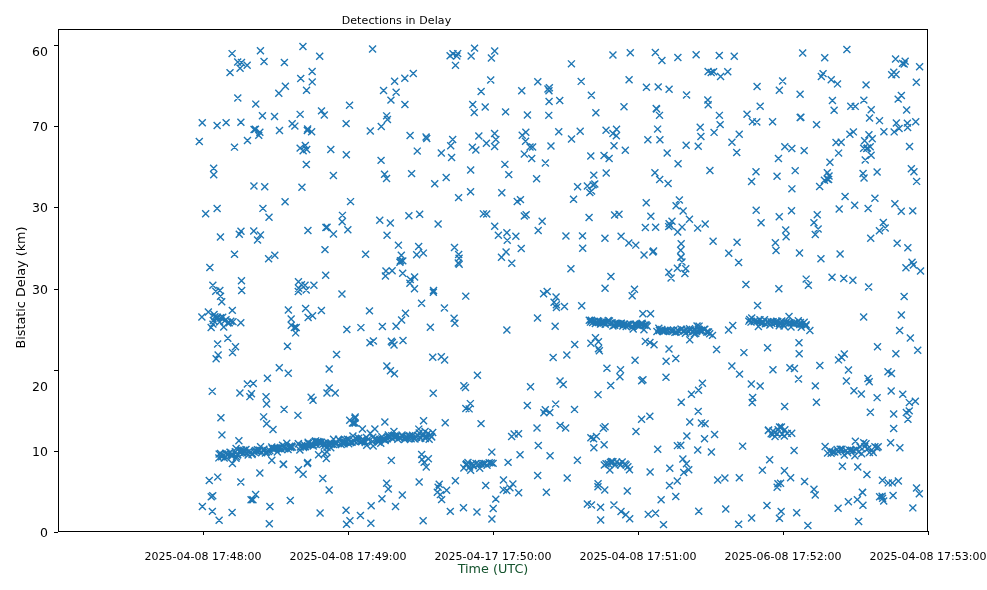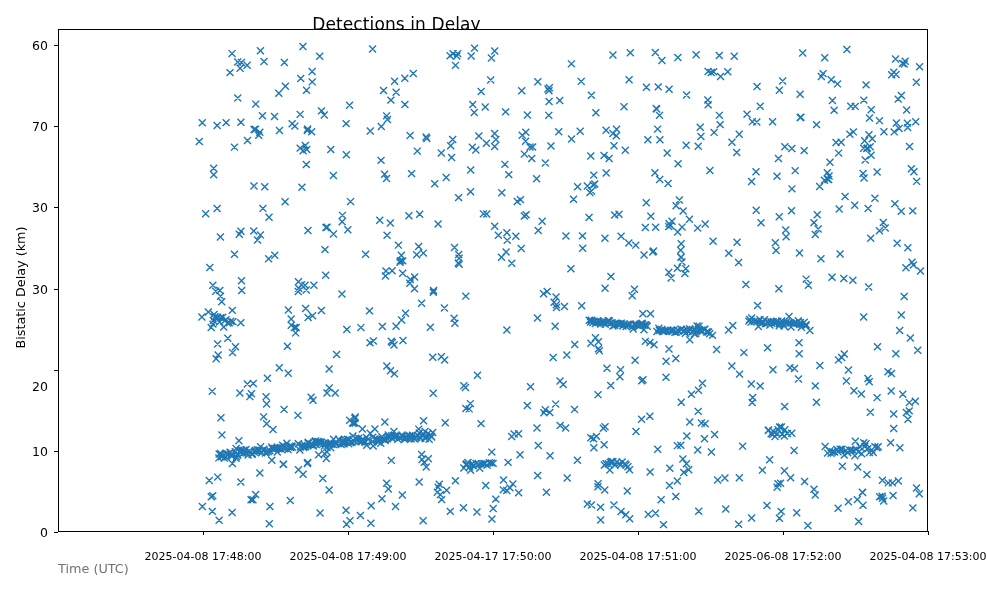--- a/index.html
+++ b/index.html
@@ -18,21 +18,21 @@
     width: 987px;
     height: 590px;
     background: #ffffff;
   }
   #chart-title {
     position: absolute;
     left: 0;
     top: 14px;
     width: 793px;
     text-align: center;
-    font-size: 17px;
+    font-size: 11px;
     color: #000000;
     letter-spacing: 0.1px;
   }
   #plot-area {
     position: absolute;
     left: 58px;
     top: 29px;
     width: 870px;
     height: 503px;
     border: 1.1px solid #000000;
@@ -85,22 +85,23 @@
     top: 531px;
     height: 4px;
     width: 0;
     border-left: 1.1px solid #000000;
   }
   #xaxis-label {
     position: absolute;
     left: 58px;
     top: 561px;
     width: 870px;
+    text-align: center;
     font-size: 12.8px;
-    color: #737373;
+    color: #14532d;
   }
   #yaxis-label {
     position: absolute;
     left: -80px;
     top: 280px;
     width: 200px;
     text-align: center;
     font-size: 12.8px;
     color: #000000;
     transform: rotate(-90deg);
@@ -115,21 +116,21 @@
 
   <div id="chart-title">Detections in Delay</div>
 
   <div id="ytick-labels">
       <div class="ytick-label" style="top: 532px;">0</div>
       <div class="ytick-label" style="top: 450.871px;">10</div>
       <div class="ytick-label" style="top: 386px;">20</div>
       <div class="ytick-label" style="top: 288.613px;">30</div>
       <div class="ytick-label" style="top: 207.484px;">30</div>
       <div class="ytick-label" style="top: 126.355px;">70</div>
-      <div class="ytick-label" style="top: 45px;">60</div>
+      <div class="ytick-label" style="top: 51px;">60</div>
     </div>
   <div id="ytick-marks">
       <div class="ytick-mark" style="top: 532px;"></div>
       <div class="ytick-mark" style="top: 450.871px;"></div>
       <div class="ytick-mark" style="top: 369.742px;"></div>
       <div class="ytick-mark" style="top: 288.613px;"></div>
       <div class="ytick-mark" style="top: 207.484px;"></div>
       <div class="ytick-mark" style="top: 126.355px;"></div>
       <div class="ytick-mark" style="top: 45.2258px;"></div>
     </div>

